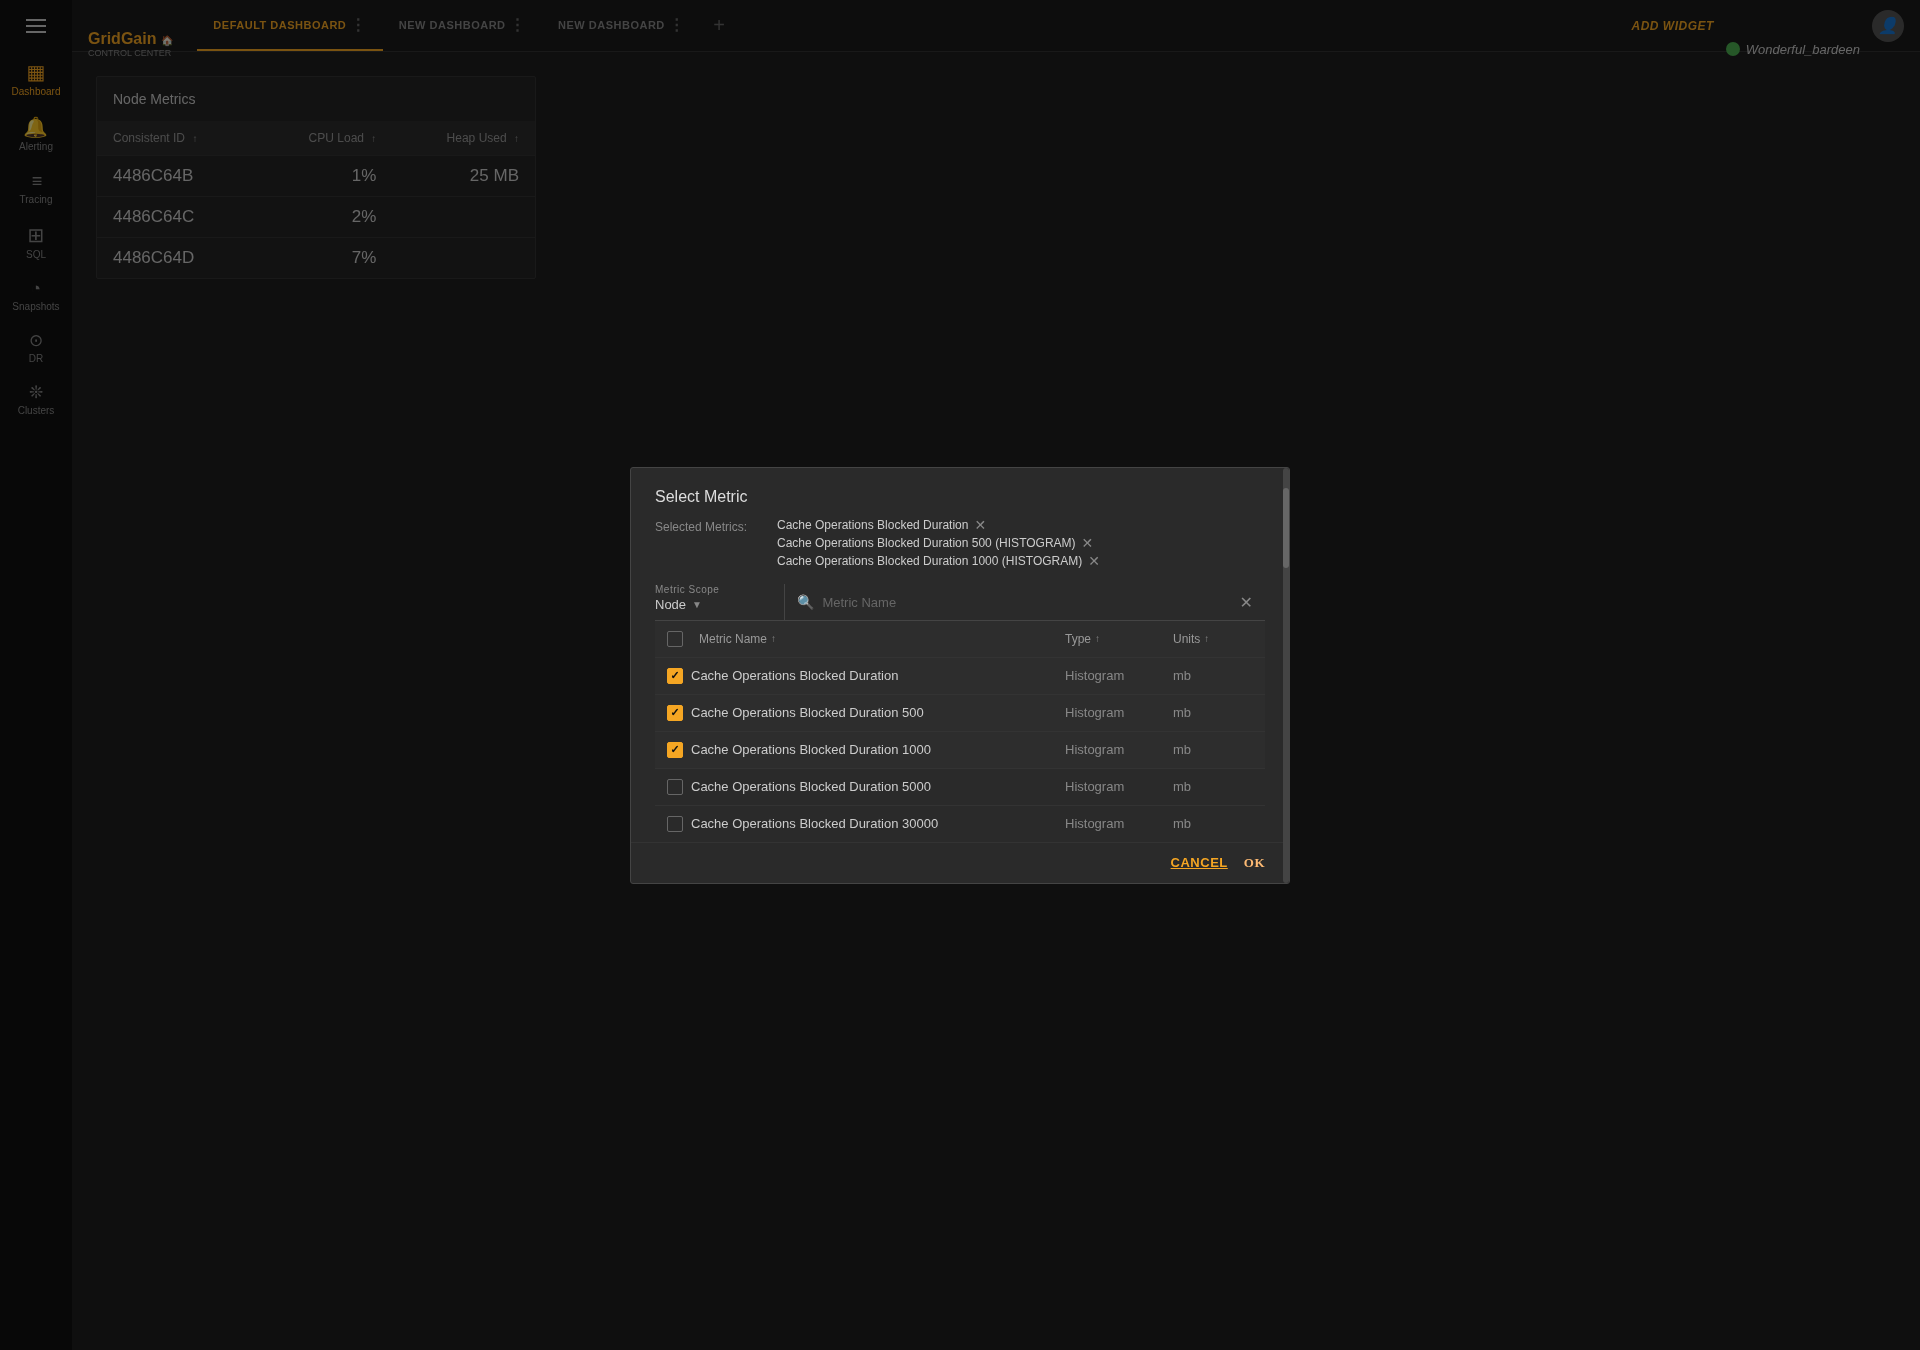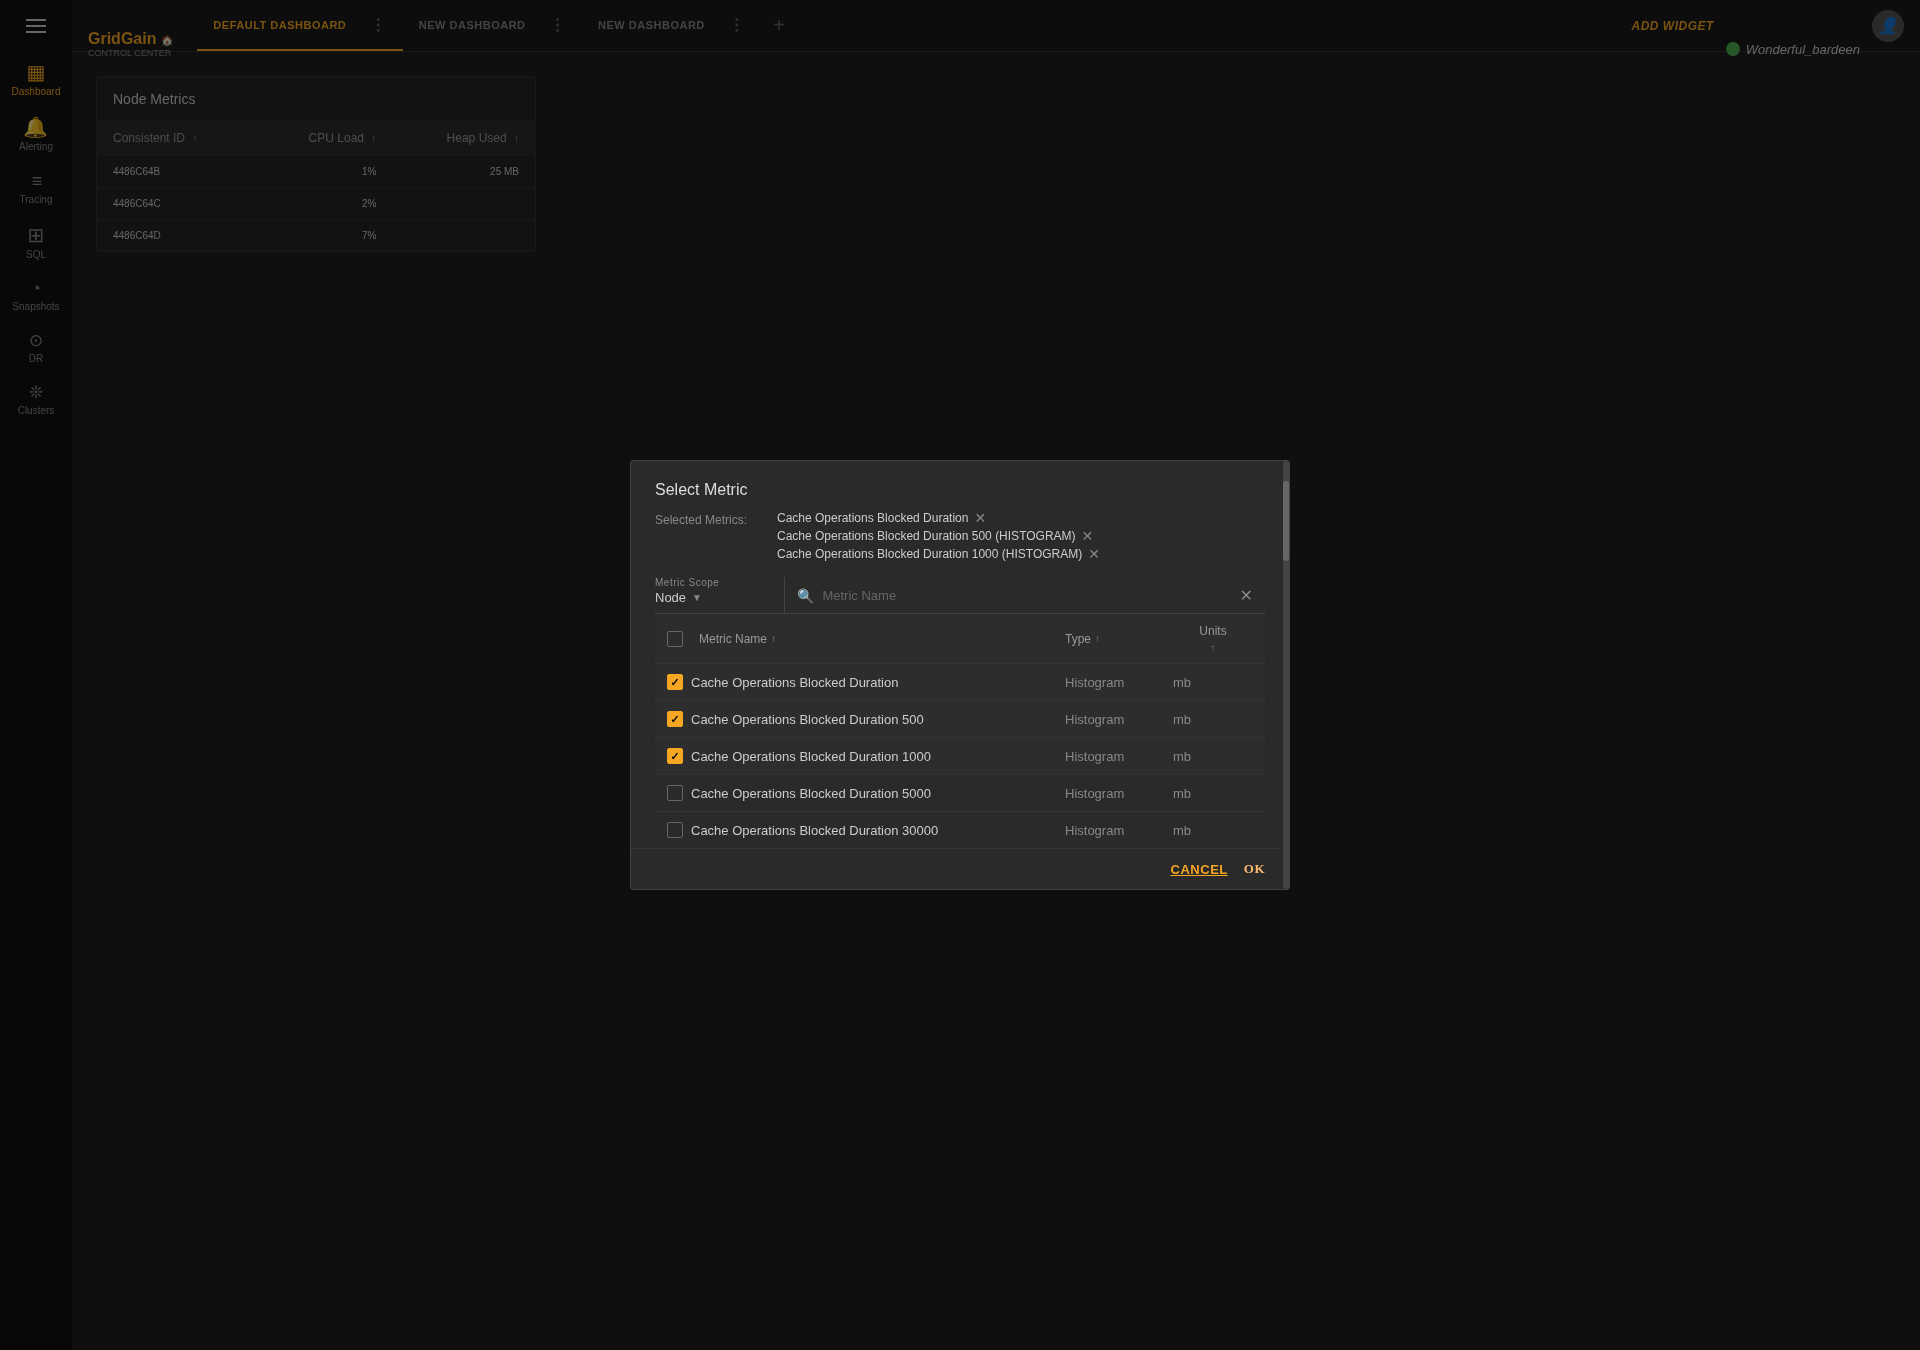--- a/index.html
+++ b/index.html
@@ -93,21 +93,21 @@
     .tab {
       display: flex; align-items: center;
       padding: 0 16px;
       font-size: 11px;
       font-weight: 600;
       letter-spacing: 0.5px;
       color: #888;
       cursor: pointer;
       border-bottom: 2px solid transparent;
       white-space: nowrap;
-      gap: 24px;
+      gap: 4px;
     }
     .tab.active {
       color: #f5a623;
       border-bottom: 2px solid #f5a623;
     }
     .tab-dots { color: #666; font-size: 16px; cursor: pointer; }
     .tab-add {
       display: flex; align-items: center;
       padding: 0 12px;
       color: #666;
@@ -176,21 +176,21 @@
       font-weight: 500;
       white-space: nowrap;
     }
     .sort-icon { color: #999; margin-left: 4px; font-size: 10px; }
     .metrics-table tbody tr {
       border-top: 1px solid #333;
     }
     .metrics-table td {
       padding: 10px 16px;
       color: #ccc;
-      font-size: 10px;
+      font-size: 17px;
     }
     .td-right { text-align: right; }
 
     
     .overlay {
       position: fixed;
       top: 0; left: 0; right: 0; bottom: 0;
       background: rgba(0,0,0,0.5);
       z-index: 100;
       display: flex;
@@ -310,21 +310,21 @@
       background: #2d2d2d;
       padding: 10px 12px;
       font-size: 12px;
       color: #999;
       font-weight: 500;
       gap: 8px;
     }
     .col-check { width: 24px; }
     .col-name { flex: 1; display: flex; align-items: center; gap: 4px; }
     .col-type { width: 100px; display: flex; align-items: center; gap: 4px; }
-    .col-units { width: 80px; display: flex; align-items: center; gap: 4px; flex-direction: column; }
+    .col-units { width: 80px; display: flex; align-items: center; gap: 4px; }
     .sort-up { font-size: 10px; color: #888; }
 
     .metric-row {
       display: flex;
       align-items: center;
       padding: 10px 12px;
       gap: 8px;
       border-top: 1px solid #333;
       font-size: 13px;
     }

